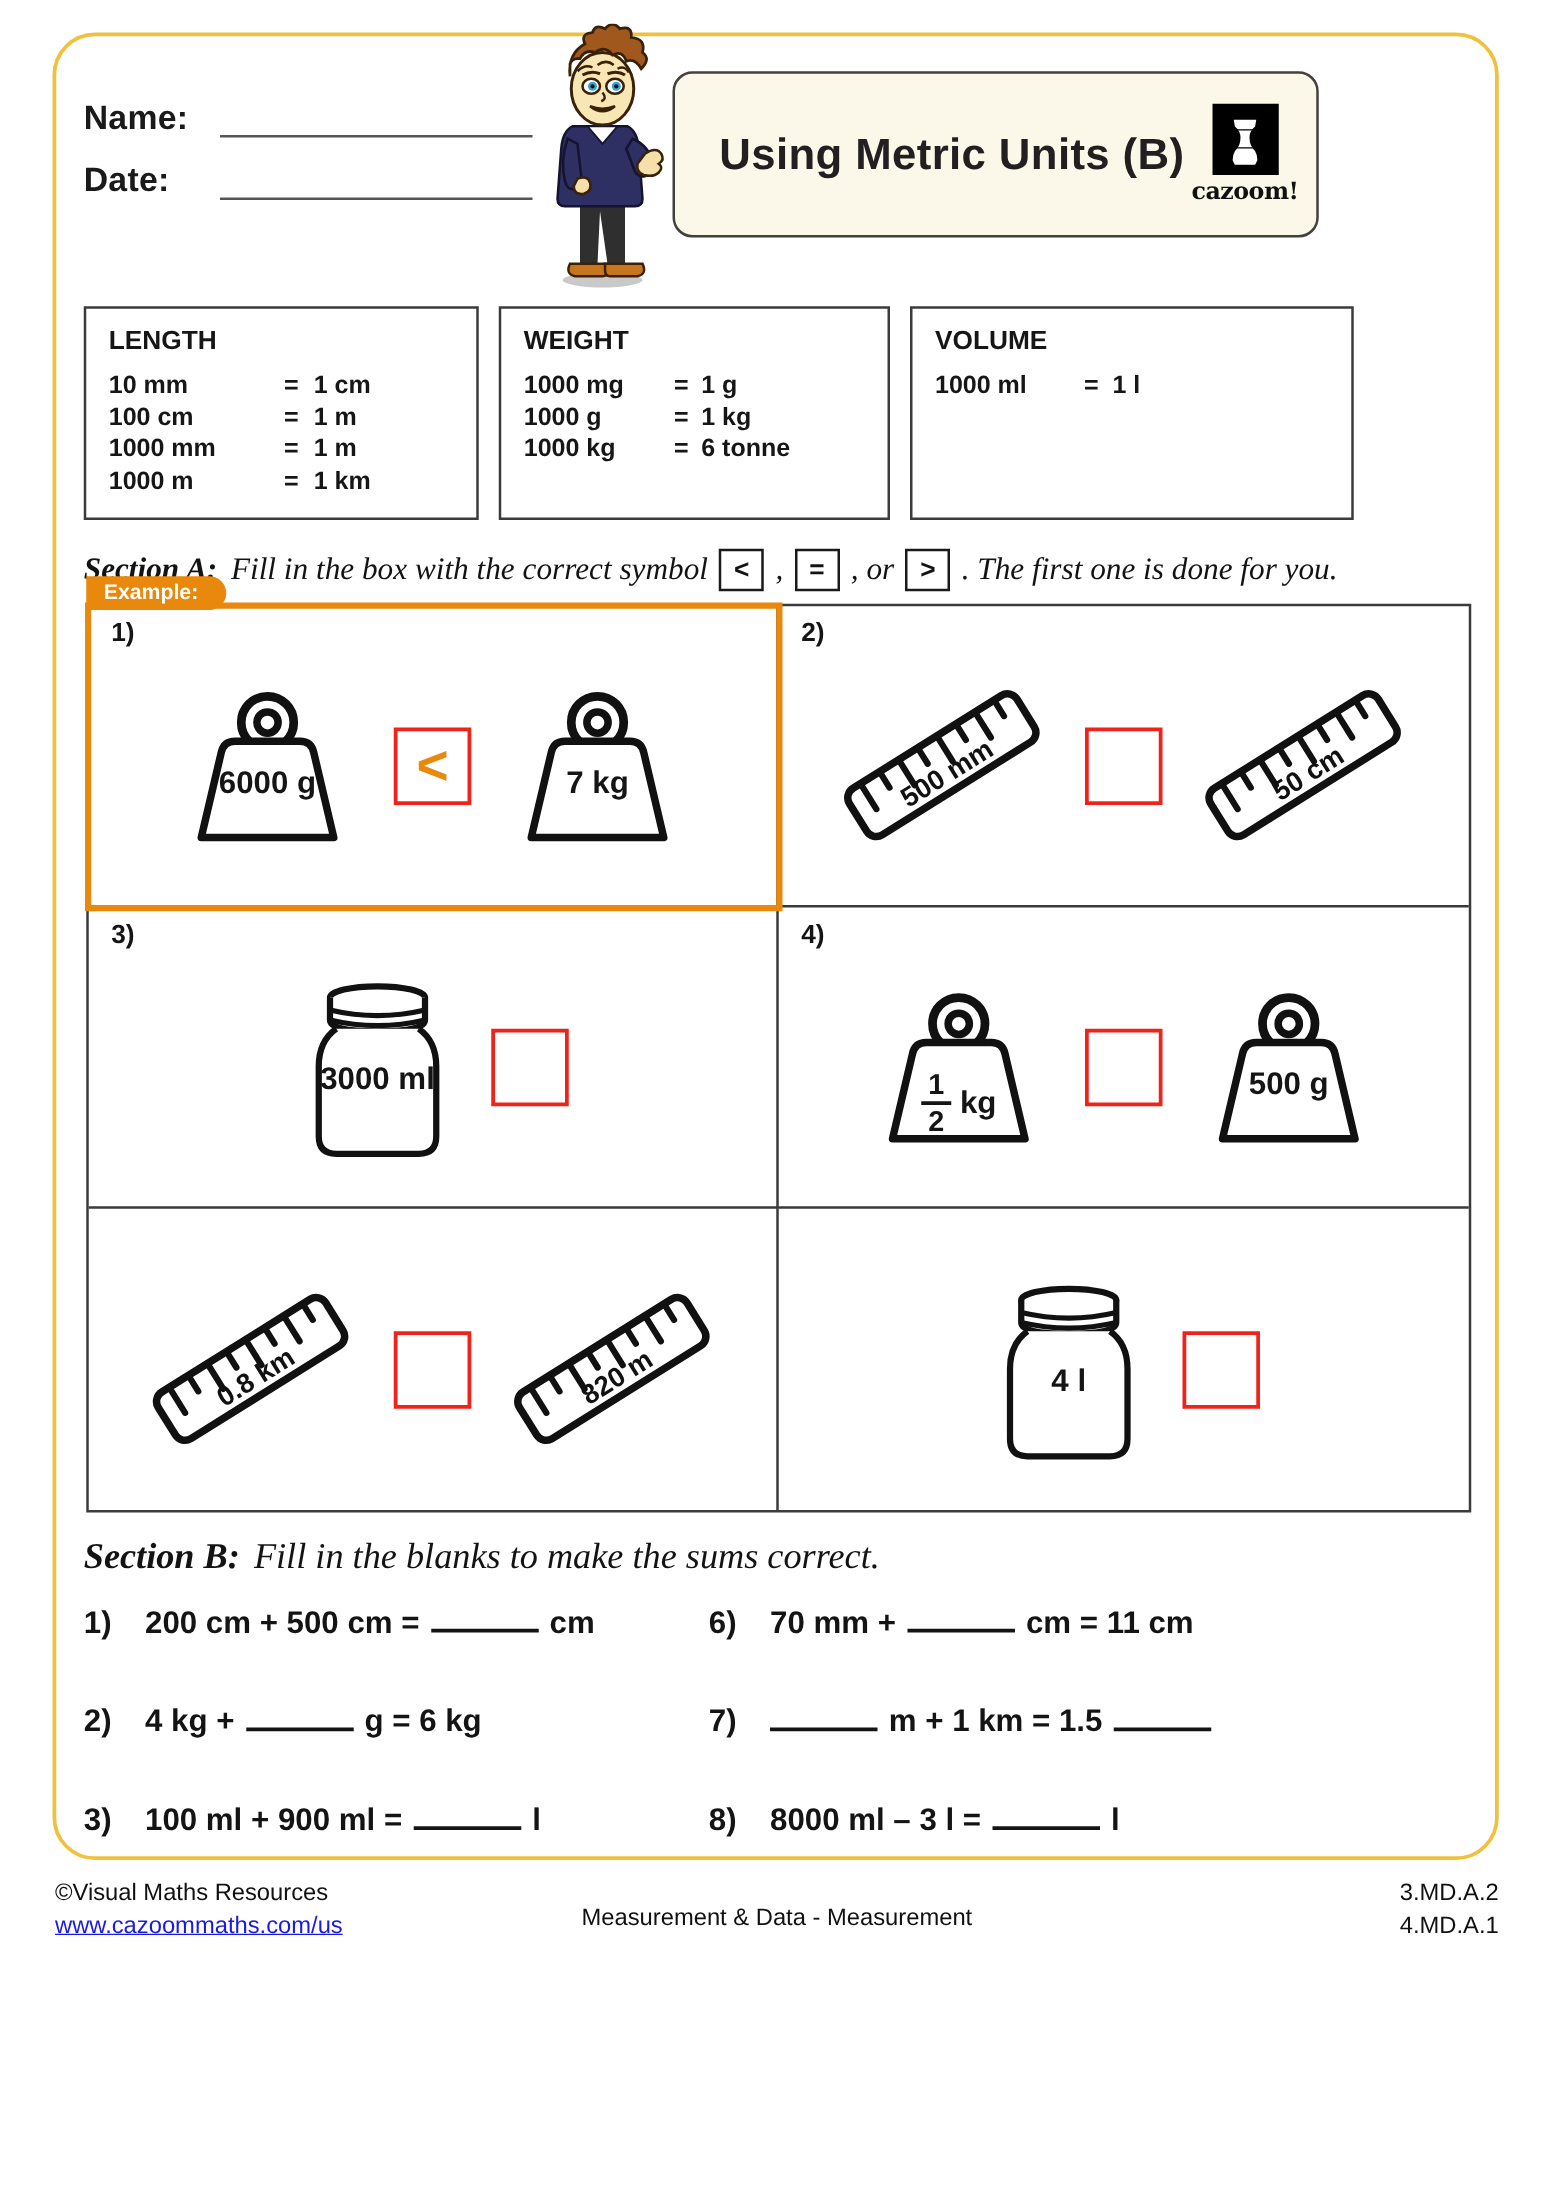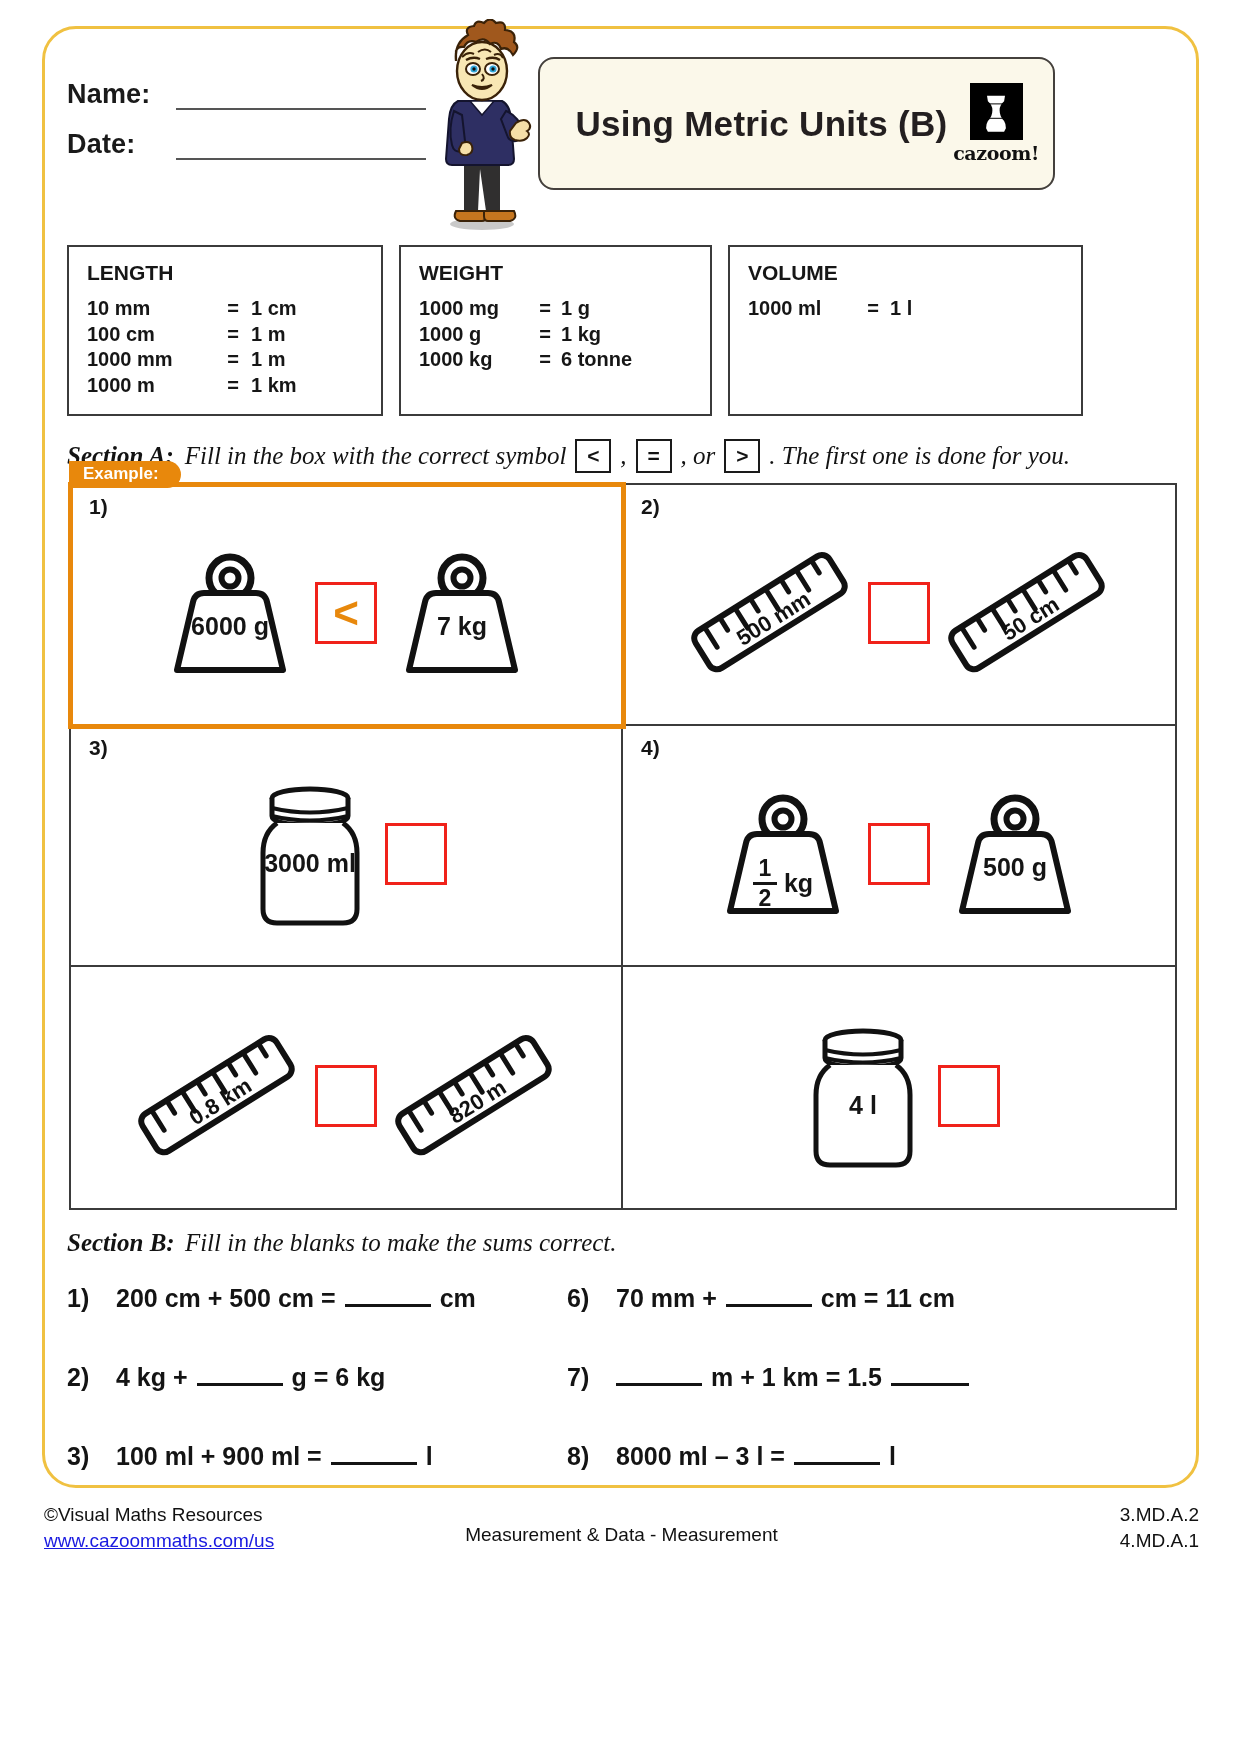--- a/index.html
+++ b/index.html
@@ -98,21 +98,21 @@
     width: 1108px; height: 727px;
     border: 2px solid #3b3b3b;
     display: grid;
     grid-template-columns: 1fr 1fr;
     grid-template-rows: 1fr 1fr 1fr;
   }
   .qcell { position: relative; border-right: 2px solid #3b3b3b; border-bottom: 2px solid #3b3b3b; }
   .qcell:nth-child(2n) { border-right: none; }
   .qcell:nth-child(5), .qcell:nth-child(6) { border-bottom: none; }
   .qnum { position: absolute; left: 18px; top: 10px; font-size: 21px; font-weight: bold; color: #151515; }
-  .qbody { position: absolute; inset: 0; display: flex; align-items: center; justify-content: center; gap: 10px; padding-top: 16px; }
+  .qbody { position: absolute; inset: 0; display: flex; align-items: center; justify-content: center; gap: 26px; padding-top: 16px; }
 
   .example-cell { outline: 5px solid #e8880c; outline-offset: -2px; z-index: 3; }
   .example-tab {
     position: absolute; left: -2px; top: -24px;
     background: #e8880c; color: #fff;
     font-size: 17px; font-weight: bold;
     padding: 3px 22px 4px 14px;
     border-radius: 0 14px 14px 0; z-index: 4;
   }
 
@@ -147,21 +147,21 @@
   }
 
   
   .ruler-fig { position: relative; width: 175px; height: 150px; flex: none; }
   .ruler-fig svg { position: absolute; inset: 0; }
 
   
   .section-b-head {
     position: absolute; left: 22px; top: 1200px;
     font-family: "Liberation Serif", serif;
-    font-size: 25px; font-style: italic; color: #131313;
+    font-size: 29px; font-style: italic; color: #131313;
   }
   .eq-grid {
     position: absolute; left: 22px; top: 1255px; width: 1110px;
     display: grid; grid-template-columns: 500px 1fr;
     row-gap: 50px;
   }
   .eq {
     display: flex; align-items: baseline; gap: 9px;
     font-size: 25px; font-weight: bold; color: #141414;
   }

